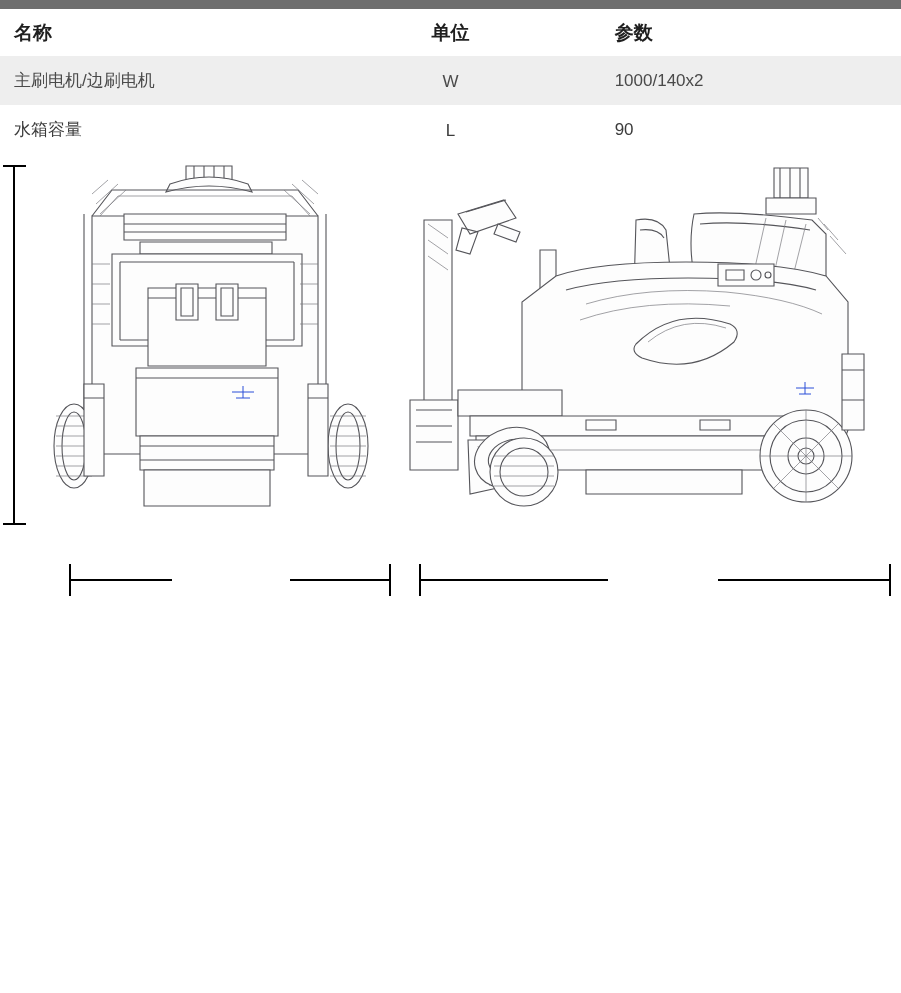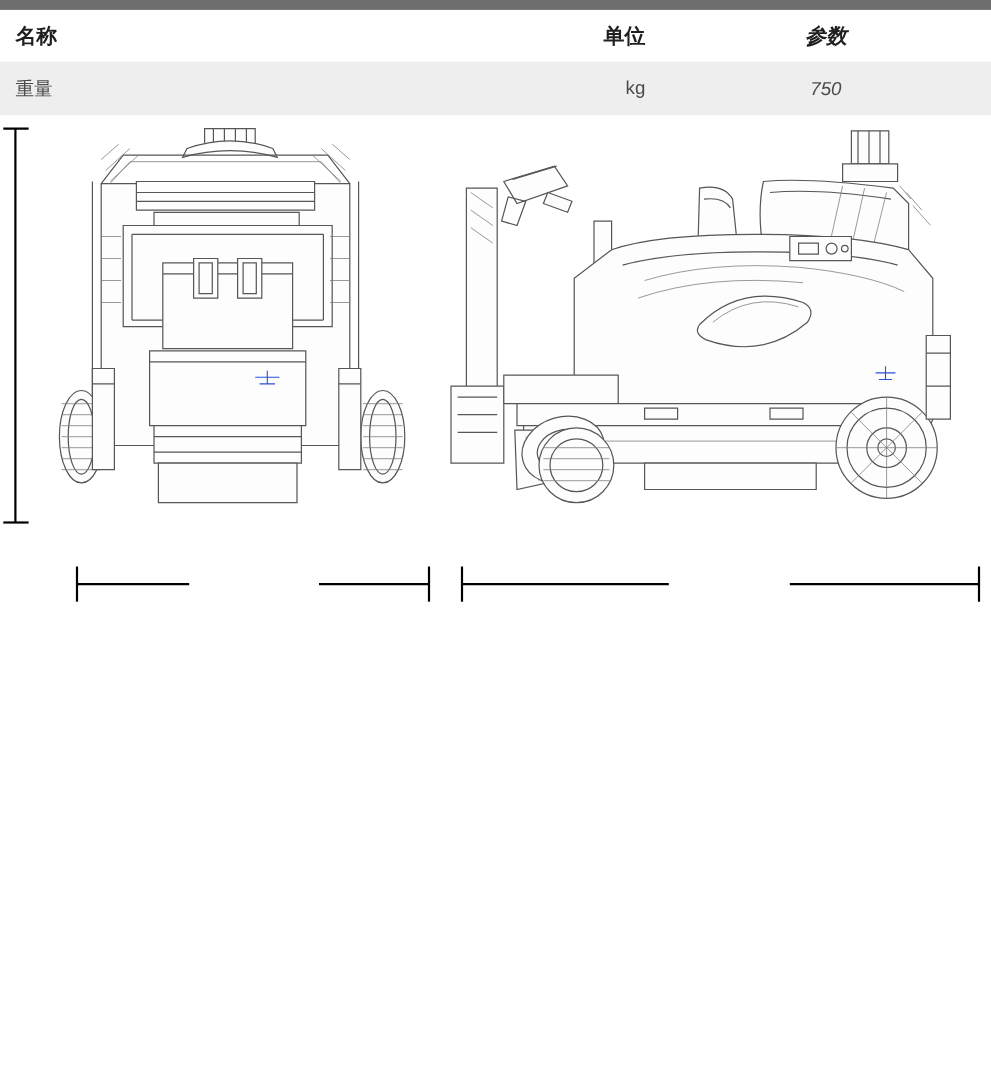--- a/index.html
+++ b/index.html
@@ -41,22 +41,22 @@
     font-size: 17px;
     color: #3b3b3b;
   }
   .spec-table th {
     font-weight: bold;
     font-size: 19px;
     color: #1f1f1f;
     height: 47px;
   }
   .col-name  { width: 400px; text-align: left; }
-  .col-unit  { width: 300px; text-align: right; }
-  .col-value { width: 201px; text-align: center; font-style: italic; }
+  .col-unit  { width: 300px; text-align: center; }
+  .col-value { width: 201px; text-align: left; }
   .spec-table tbody tr.odd  { background: #ffffff; }
   .spec-table tbody tr.even { background: #eeeeee; }
   .spec-table tbody tr.even td { color: #4a4a4a; }
   .sup { font-size: 11px; vertical-align: super; }
 
   
   .drawing-area {
     position: relative;
     width: 901px;
     height: 475px;
@@ -78,23 +78,28 @@
       <tr class="top-rule">
         <td colspan="3"></td>
       </tr>
       <tr>
         <th class="col-name">名称</th>
         <th class="col-unit">单位</th>
         <th class="col-value">参数</th>
       </tr>
 
       <tr class="even">
-        <td class="col-name">重量</td>
-        <td class="col-unit"><span>kg</span><span class="sup"></span></td>
-        <td class="col-value">750</td>
+        <td class="col-name">主刷电机/边刷电机</td>
+        <td class="col-unit"><span>W</span><span class="sup"></span></td>
+        <td class="col-value">1000/140x2</td>
+      </tr>
+      <tr class="odd">
+        <td class="col-name">水箱容量</td>
+        <td class="col-unit"><span>L</span><span class="sup"></span></td>
+        <td class="col-value">90</td>
       </tr>
     </tbody>
   </table>
 
   <div class="drawing-area">
     <svg class="drawing-svg" width="901" height="475" viewBox="0 0 901 475">
       <defs>
         <style>
           .ln   { fill:none; stroke:#55555a; stroke-width:1.1; }
           .lnf  { fill:#fdfdfd; stroke:#55555a; stroke-width:1.1; }

